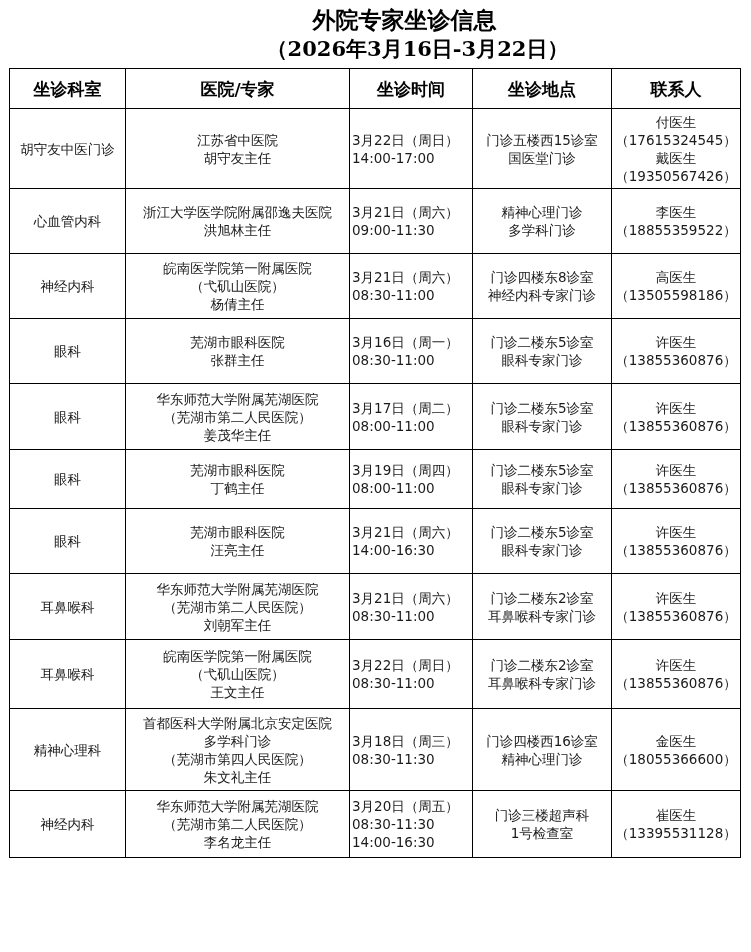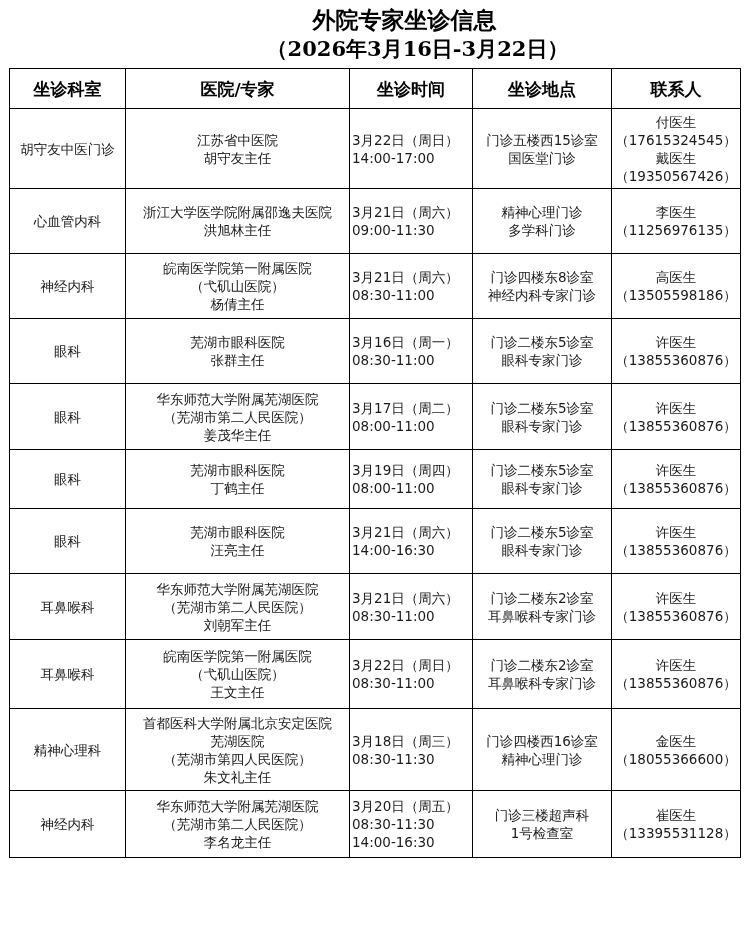--- a/index.html
+++ b/index.html
@@ -64,21 +64,21 @@
       </tr>
       <tr style="height: 65px;">
         <td>心血管内科</td>
         <td>浙江大学医学院附属邵逸夫医院
 洪旭林主任</td>
         <td class="time">3月21日（周六）
 09:00-11:30</td>
         <td>精神心理门诊
 多学科门诊</td>
         <td>李医生
-（11256976135）</td>
+（18855359522）</td>
       </tr>
       <tr style="height: 65px;">
         <td>神经内科</td>
         <td>皖南医学院第一附属医院
 （弋矶山医院）
 杨倩主任</td>
         <td class="time">3月21日（周六）
 08:30-11:00</td>
         <td>门诊四楼东8诊室
 神经内科专家门诊</td>
@@ -150,21 +150,21 @@
         <td class="time">3月22日（周日）
 08:30-11:00</td>
         <td>门诊二楼东2诊室
 耳鼻喉科专家门诊</td>
         <td>许医生
 （13855360876）</td>
       </tr>
       <tr style="height: 82px;">
         <td>精神心理科</td>
         <td>首都医科大学附属北京安定医院
-芜湖医院
+多学科门诊
 （芜湖市第四人民医院）
 朱文礼主任</td>
         <td class="time">3月18日（周三）
 08:30-11:30</td>
         <td>门诊四楼西16诊室
 精神心理门诊</td>
         <td>金医生
 （18055366600）</td>
       </tr>
       <tr style="height: 67px;">

